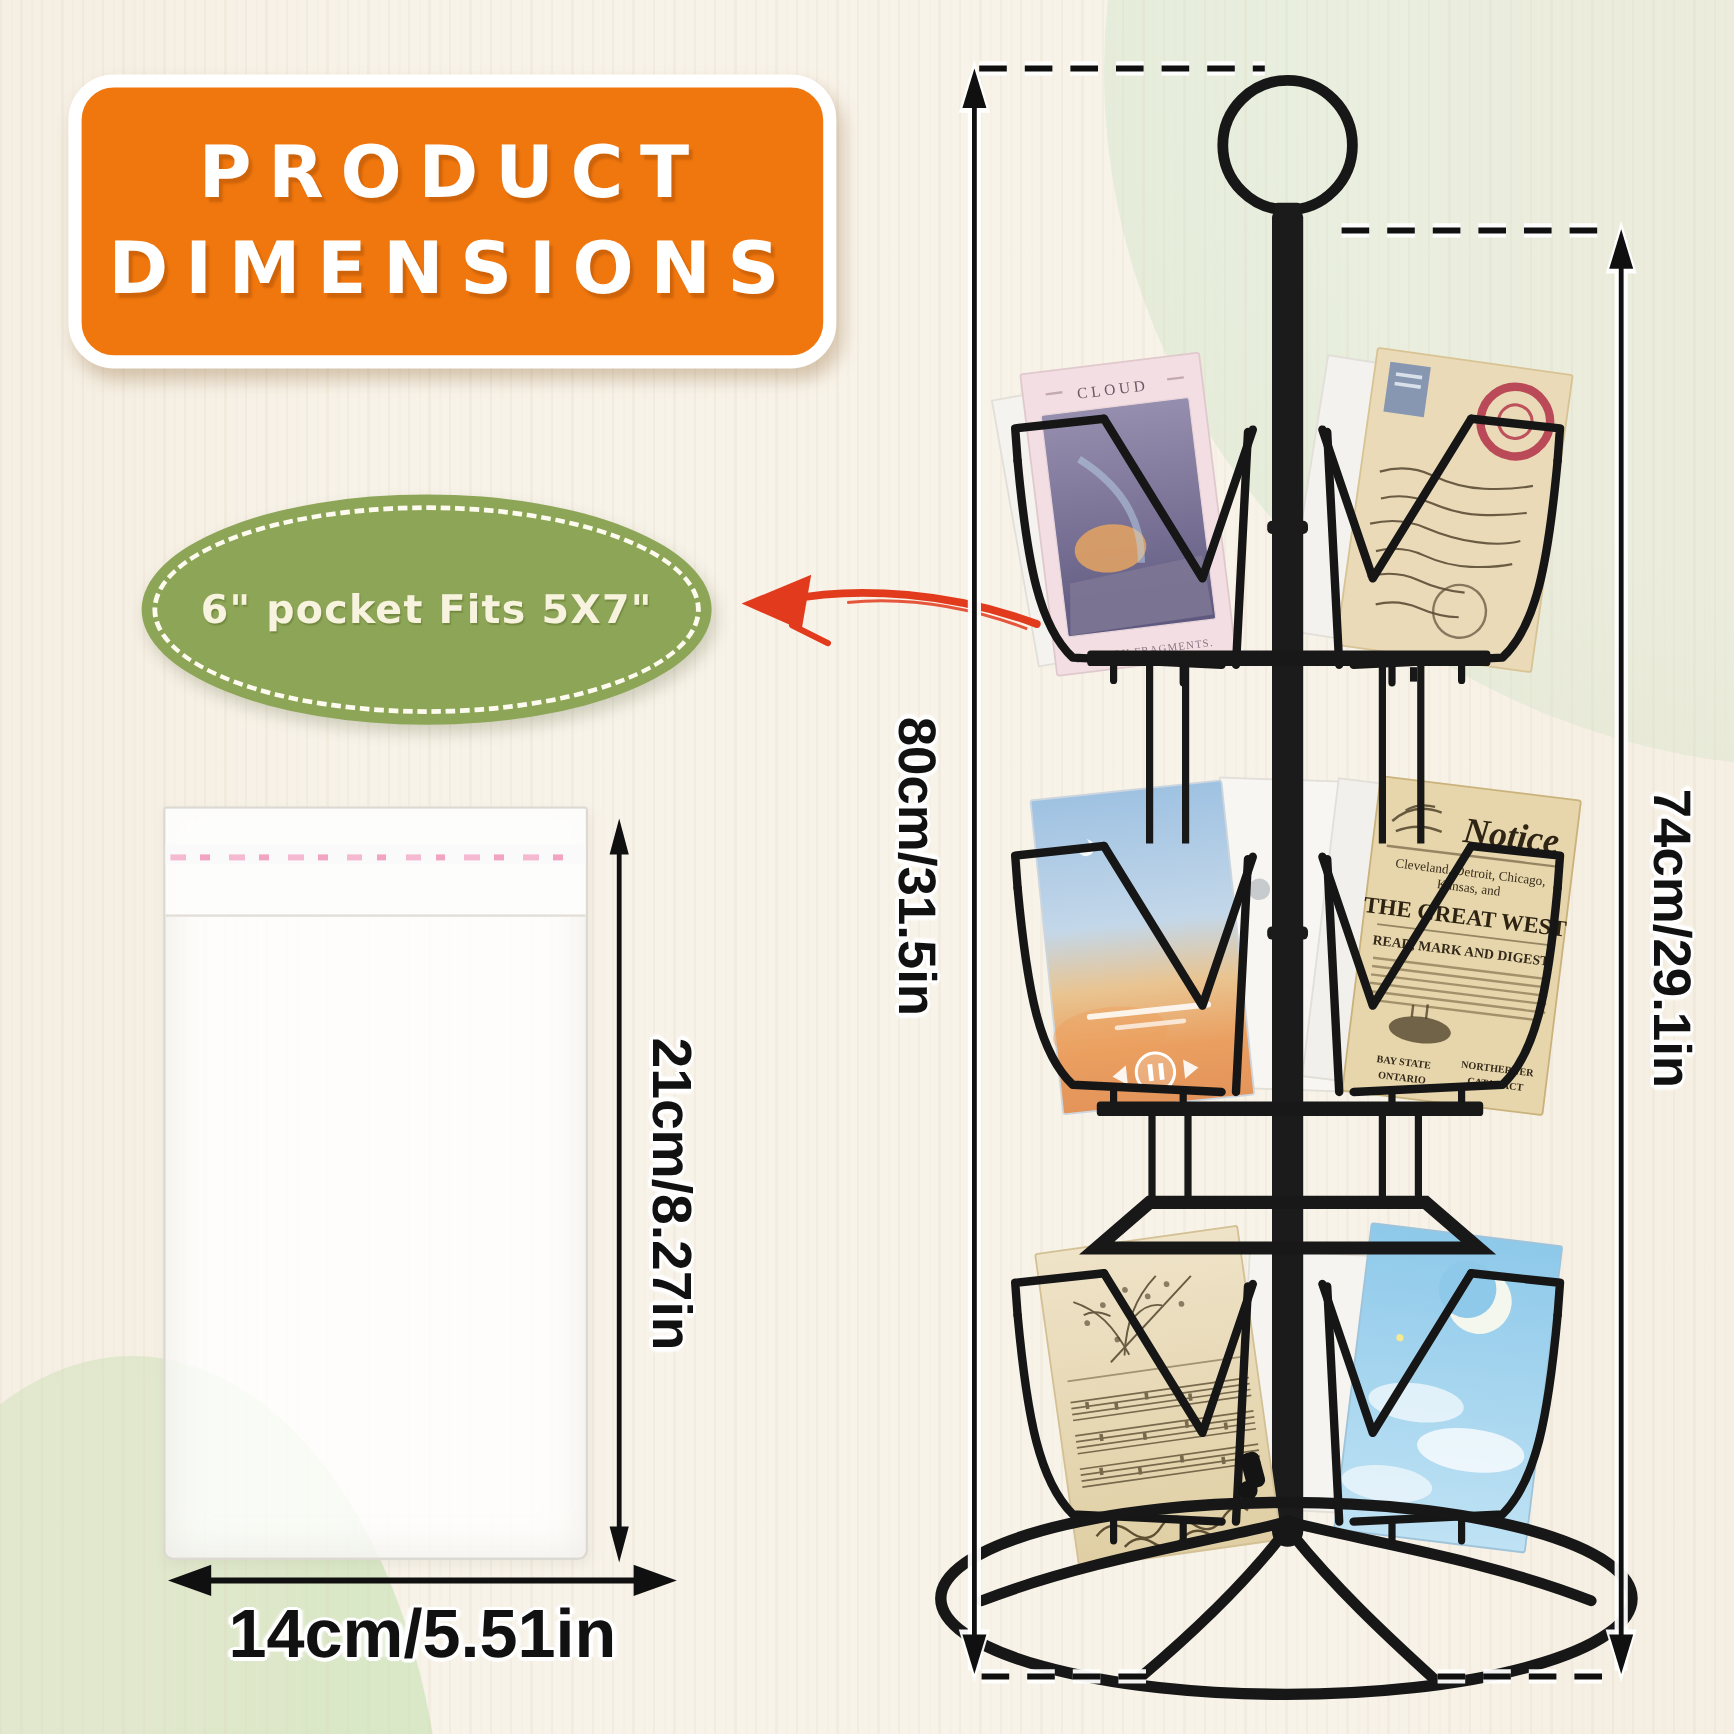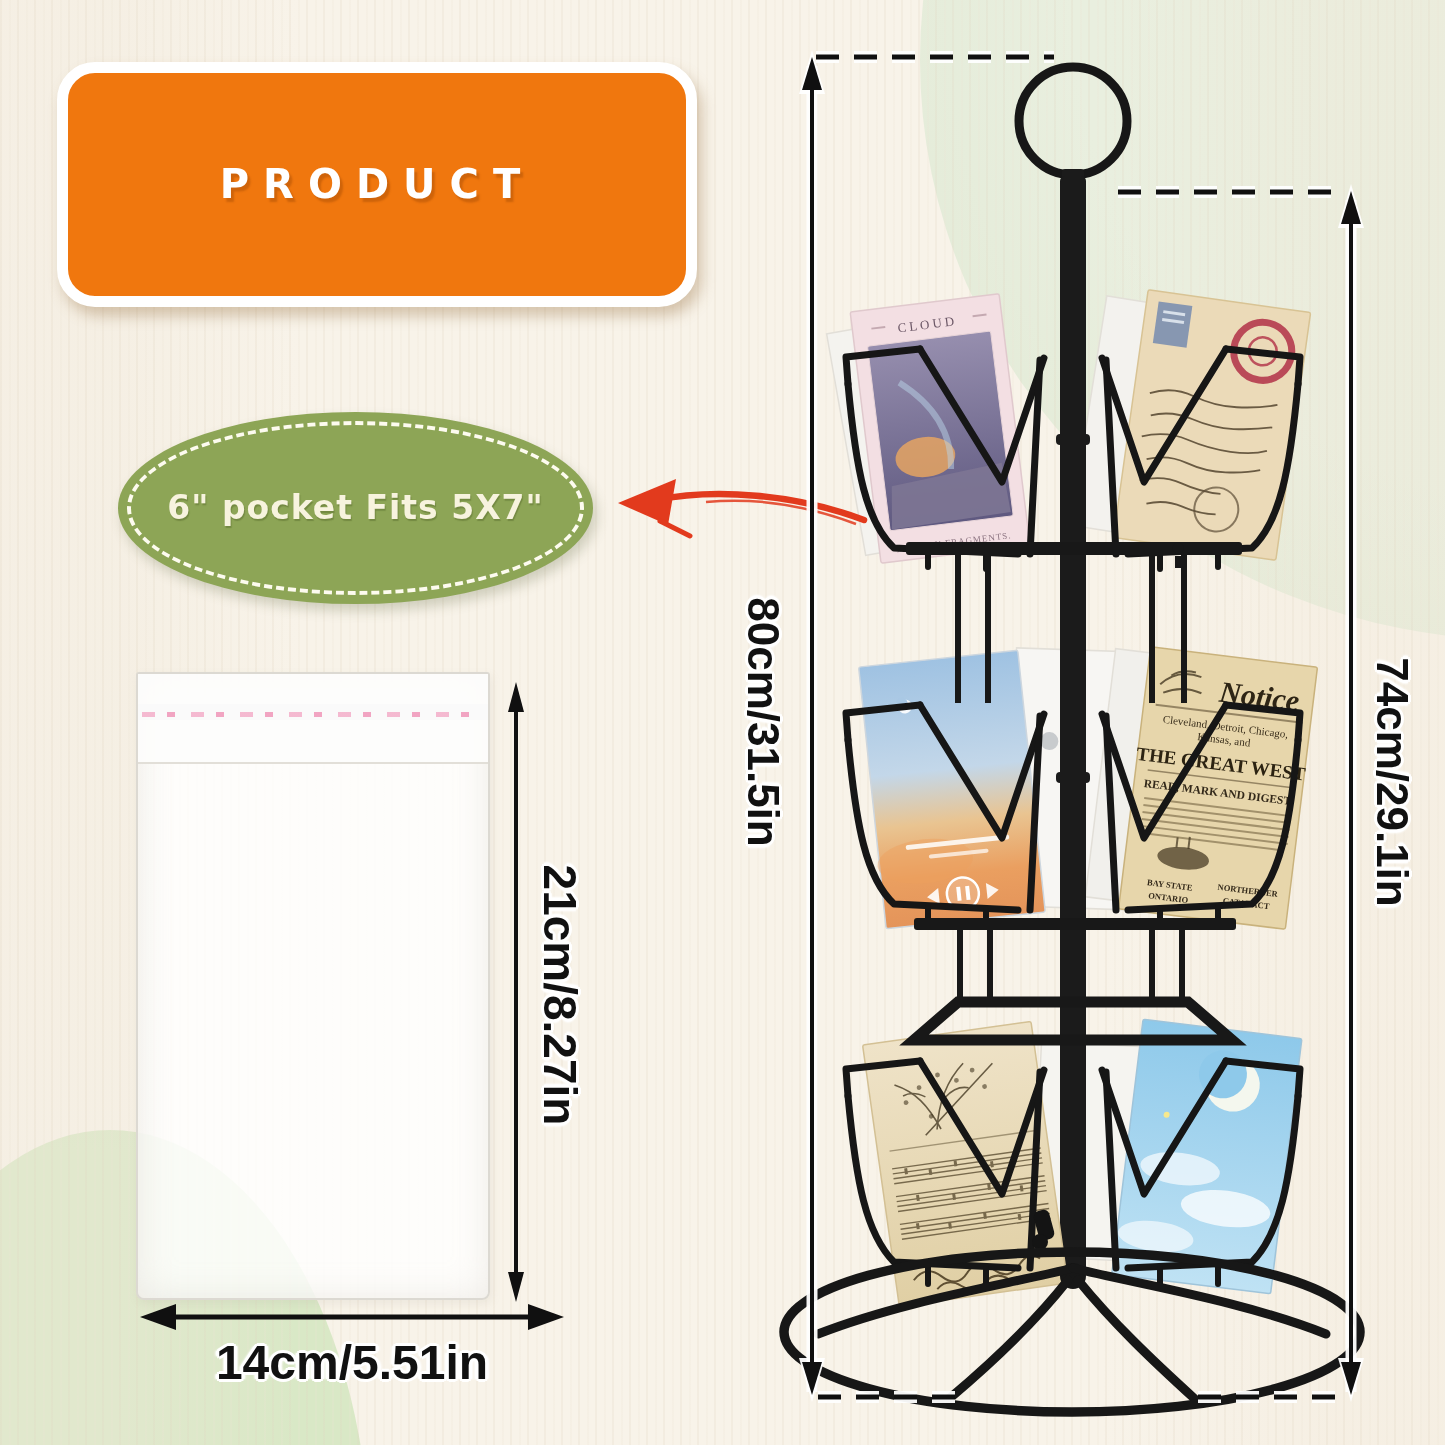--- a/index.html
+++ b/index.html
@@ -24,21 +24,21 @@
     background:radial-gradient(circle at 45% 40%, #d9e8c6 55%, #cfe2ba 100%);}
 
   .badge{
     position:absolute;left:57px;top:62px;width:640px;height:245px;z-index:5;
     border:11px solid #ffffff;border-radius:38px;box-sizing:border-box;
     display:flex;flex-direction:column;align-items:center;justify-content:center;
     box-shadow:5px 9px 14px rgba(150,110,60,.35);
   }
   .badge .l1,.badge .l2{
     color:#fff;font-family:"DejaVu Sans", sans-serif;font-weight:bold;
-    font-size:40px;letter-spacing:14px;line-height:1.32;
+    font-size:60px;letter-spacing:14px;line-height:1.32;
     text-shadow:3px 4px 2px rgba(140,60,0,.33);
   }
   .oval{
     position:absolute;left:118px;top:412px;width:475px;height:192px;z-index:5;
     border-radius:50%;display:flex;flex-direction:column;align-items:center;justify-content:center;
     box-shadow:4px 7px 12px rgba(90,100,60,.25);
   }
   .oval .dash{position:absolute;inset:9px;border:4px dashed #fdfbef;border-radius:50%;}
   .oval .t{color:#f7f3de;font-family:"DejaVu Sans", sans-serif;font-weight:bold;
     font-size:33px;line-height:1.45;letter-spacing:1px;text-shadow:1px 2px 1px rgba(70,85,30,.35);}
@@ -68,20 +68,21 @@
 </style>
 </head>
 <body>
 
 <div class="grain"></div>
 <div class="blob sage"></div>
 <div class="blob green"></div>
 
 <div class="badge" style="background-color: rgb(240, 119, 14);">
   <div class="l1">PRODUCT</div>
+  <div class="l2">DIMENSIONS</div>
 </div>
 
 <div class="oval" style="background-color: rgb(141, 165, 86);">
   <div class="dash"></div>
   <div class="t">6" pocket Fits 5X7"</div>
 </div>
 
 <div class="bag">
   <div class="flap"></div>
   <div class="stripband"></div>
@@ -394,13 +395,13 @@
         <polygon points="516,1302 508,1272 524,1272"></polygon>
       <polygon points="140,1317 176,1304 176,1330"></polygon>
         <polygon points="564,1317 528,1304 528,1330"></polygon>
     </g>
   </g>
 </svg>
 
 <div class="dimlabel rot halo" style="left:763px;top:722px;font-size:44px;">80cm/31.5in</div>
 <div class="dimlabel rot halo" style="left:1392px;top:782px;font-size:44px;">74cm/29.1in</div>
 <div class="dimlabel rot halo" style="left:560px;top:995px;font-size:46px;">21cm/8.27in</div>
-<div class="dimlabel ctr halo" style="left:352px;top:1362px;font-size:48px;">14cm/5.51in</div>
+<div class="dimlabel ctr halo" style="left:352px;top:1362px;font-size:57px;">14cm/5.51in</div>
 
 </body></html>

